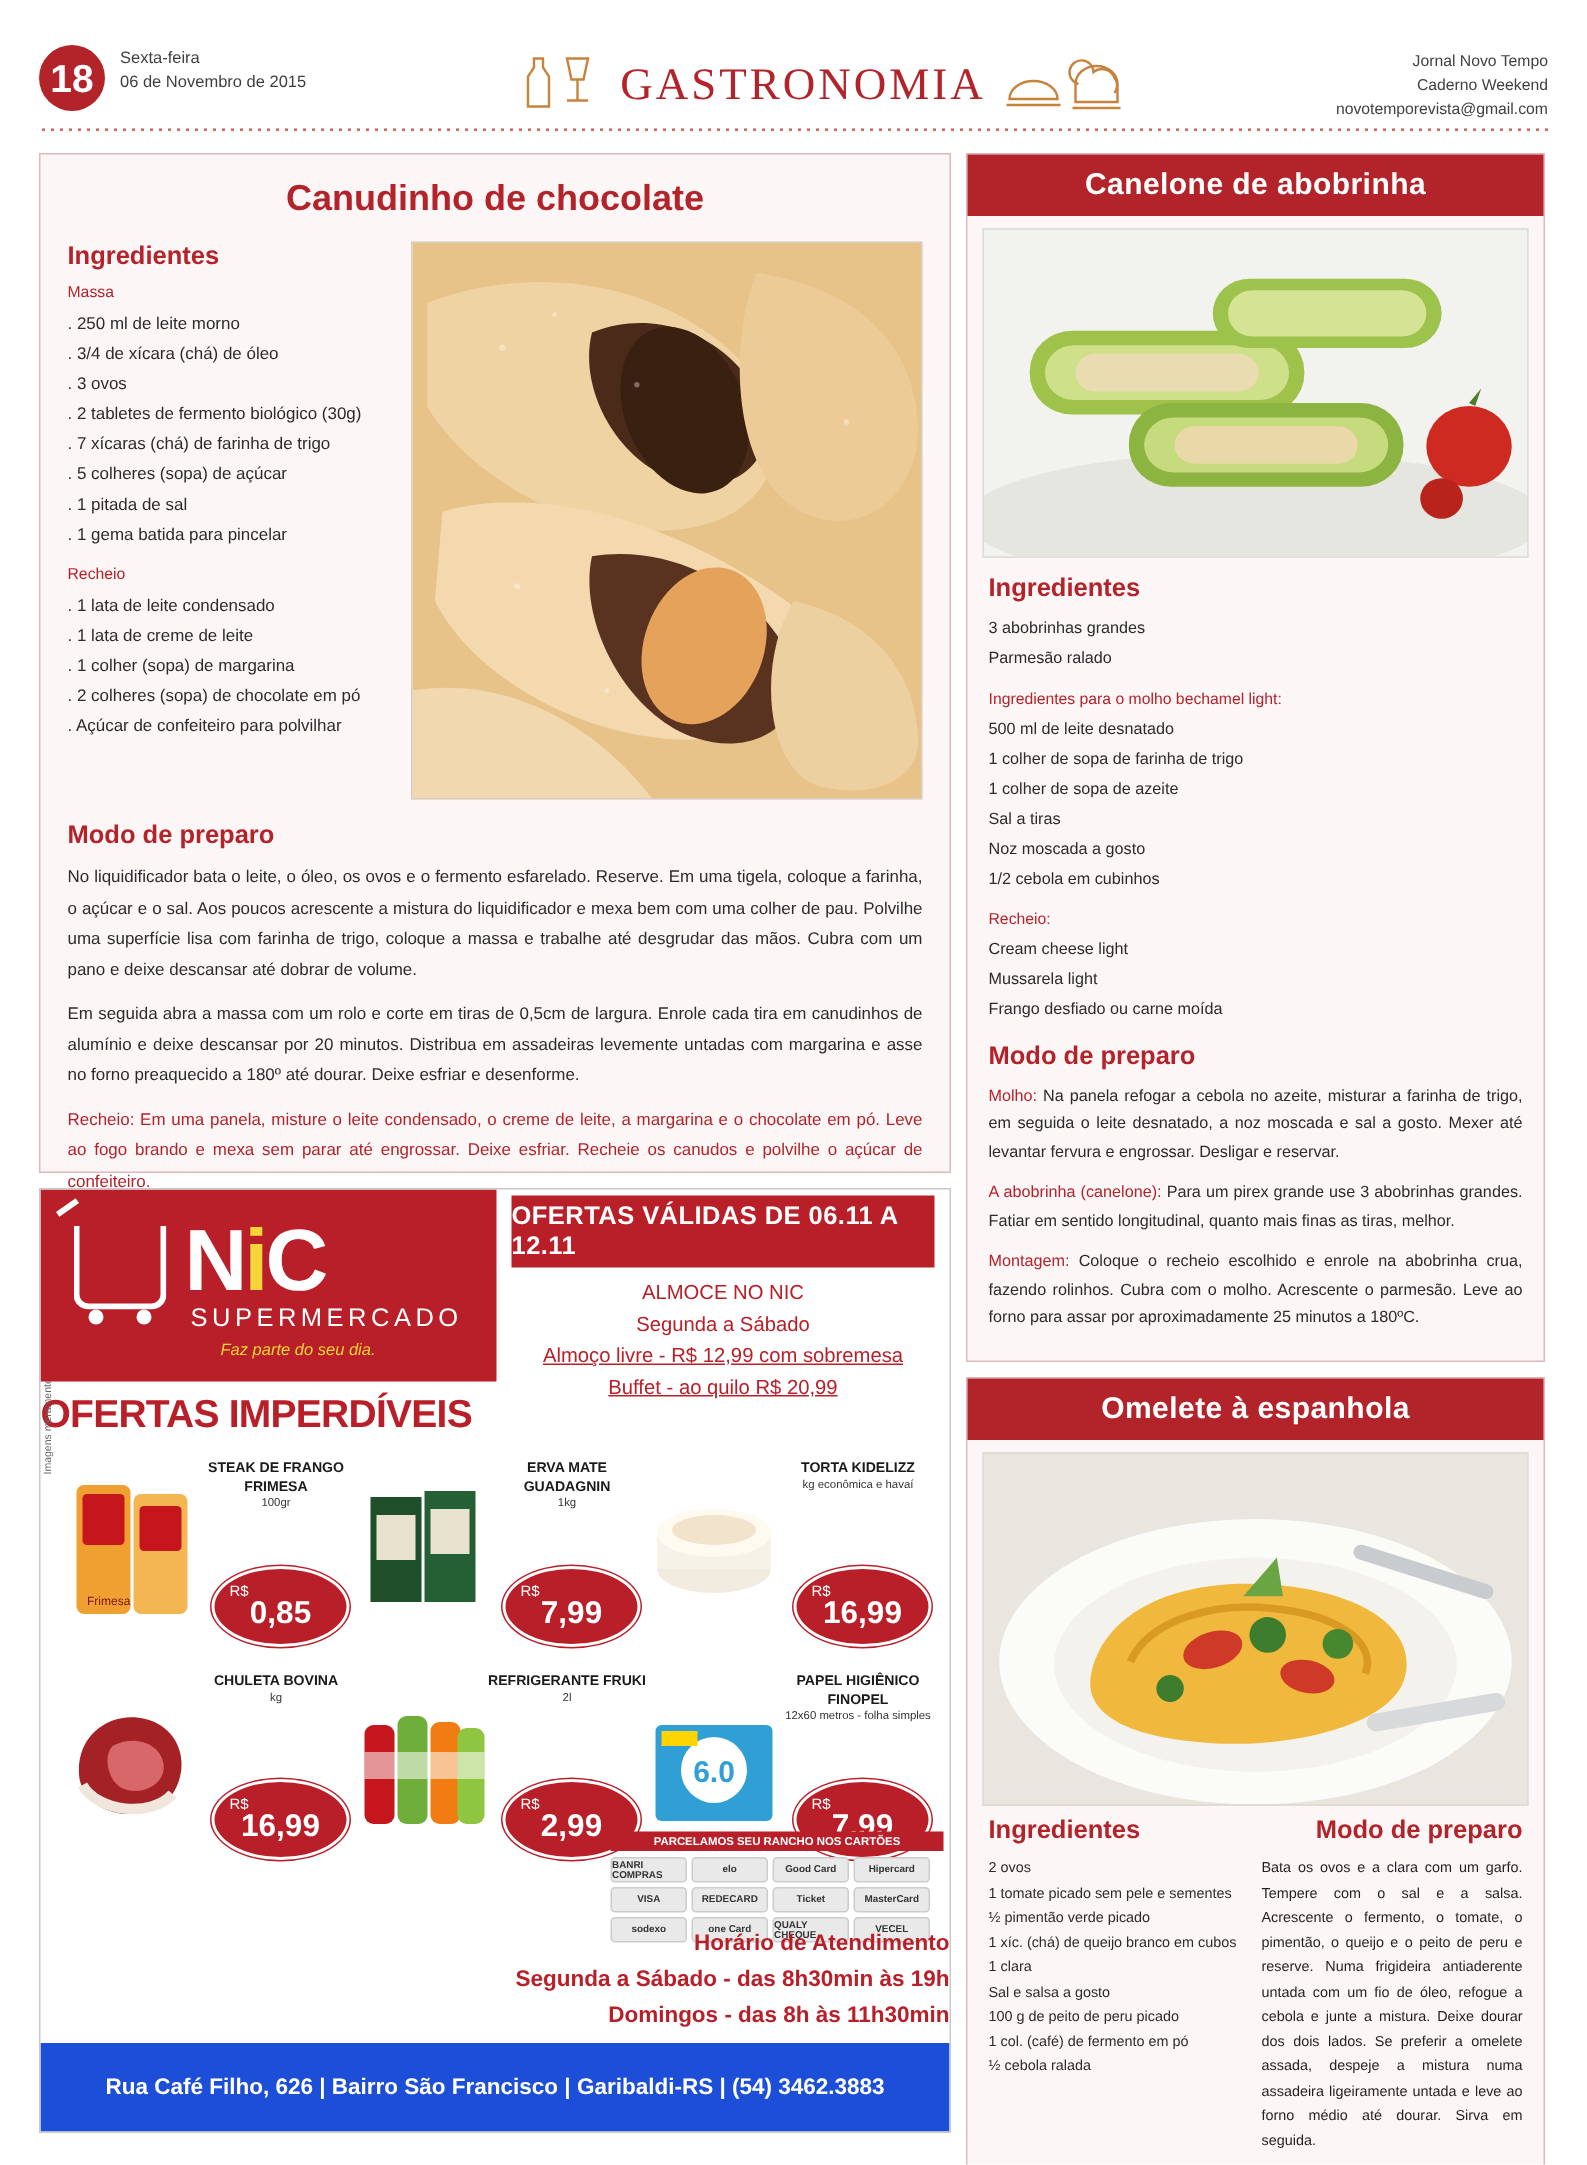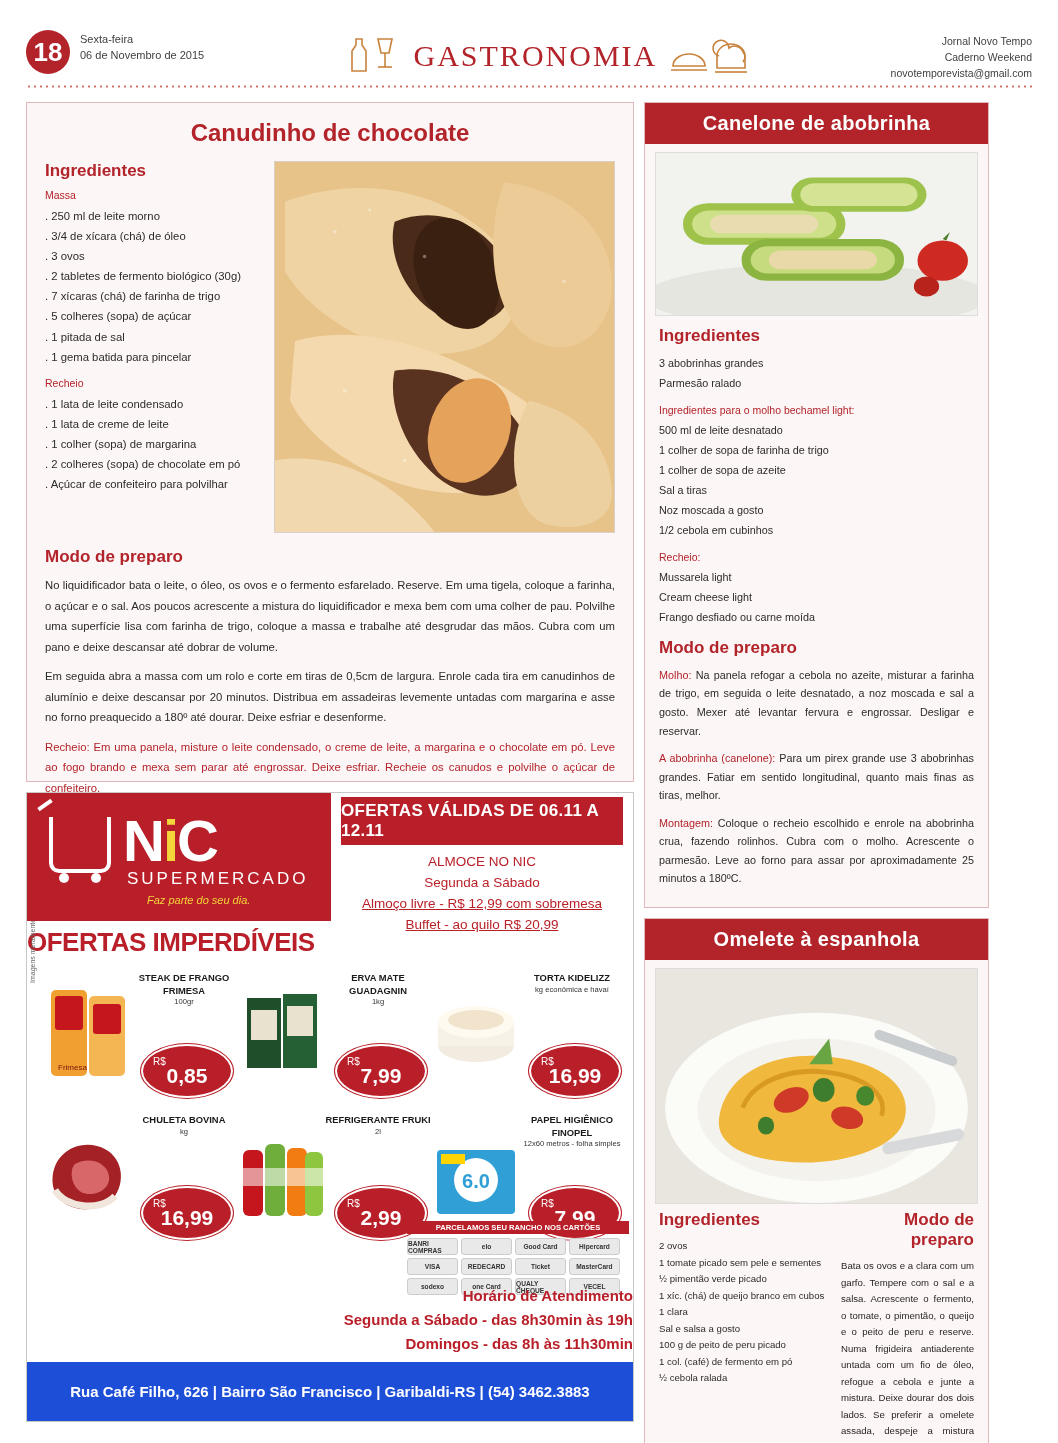--- a/index.html
+++ b/index.html
@@ -32,21 +32,21 @@
   .contact { text-align:right; font-size:10.5px; color:#3f3f3f; line-height:1.5; padding-top:6px; }
   .dots {
     position:absolute; left:0; right:0; bottom:2px; height:3px;
     background-image: radial-gradient(circle, #c0392b 1px, transparent 1.2px);
     background-size: 6px 3px; opacity:.75;
   }
 
   
   .grid { display:flex; gap: 10px; margin-top: 12px; height: 1320px; }
   .col-left { width: 608px; display:flex; flex-direction:column; gap:10px; }
-  .col-right { width: 345px; display:flex; flex-direction:column; gap:10px; }
+  .col-right { width: 386px; display:flex; flex-direction:column; gap:10px; }
 
   .card { border:1px solid #dfb9bb; background:#fdf6f6; position:relative; }
 
   
   .rec1 { padding: 16px 18px 14px 18px; height: 680px; }
   .rec-title {
     text-align:center; color:#b2232a; font-size:24px; font-weight:bold;
     font-family:"Liberation Sans", sans-serif; margin: 0 0 14px 0;
   }
   .rec1-body { display:flex; gap:14px; }
@@ -445,22 +445,22 @@
           <ul class="ing2">
             <li>500 ml de leite desnatado</li>
             <li>1 colher de sopa de farinha de trigo</li>
             <li>1 colher de sopa de azeite</li>
             <li>Sal a tiras</li>
             <li>Noz moscada a gosto</li>
             <li>1/2 cebola em cubinhos</li>
           </ul>
           <div class="sub" style="margin-top:10px">Recheio:</div>
           <ul class="ing2">
+            <li>Cream cheese light</li>
             <li>Mussarela light</li>
-            <li>Cream cheese light</li>
             <li>Frango desfiado ou carne moída</li>
           </ul>
           <h3 class="sec" style="margin-top:10px">Modo de preparo</h3>
           <p><span class="redlead">Molho:</span><span> Na panela refogar a cebola no azeite, misturar a farinha de trigo, em seguida o leite desnatado, a noz moscada e sal a gosto. Mexer até levantar fervura e engrossar. Desligar e reservar.</span></p>
           <p><span class="redlead">A abobrinha (canelone):</span><span> Para um pirex grande use 3 abobrinhas grandes. Fatiar em sentido longitudinal, quanto mais finas as tiras, melhor.</span></p>
           <p><span class="redlead">Montagem:</span><span> Coloque o recheio escolhido e enrole na abobrinha crua, fazendo rolinhos. Cubra com o molho. Acrescente o parmesão.  Leve ao forno para assar por aproximadamente 25 minutos a 180ºC.</span></p>
         </div>
       </div>
 
       <div class="card rec3">

